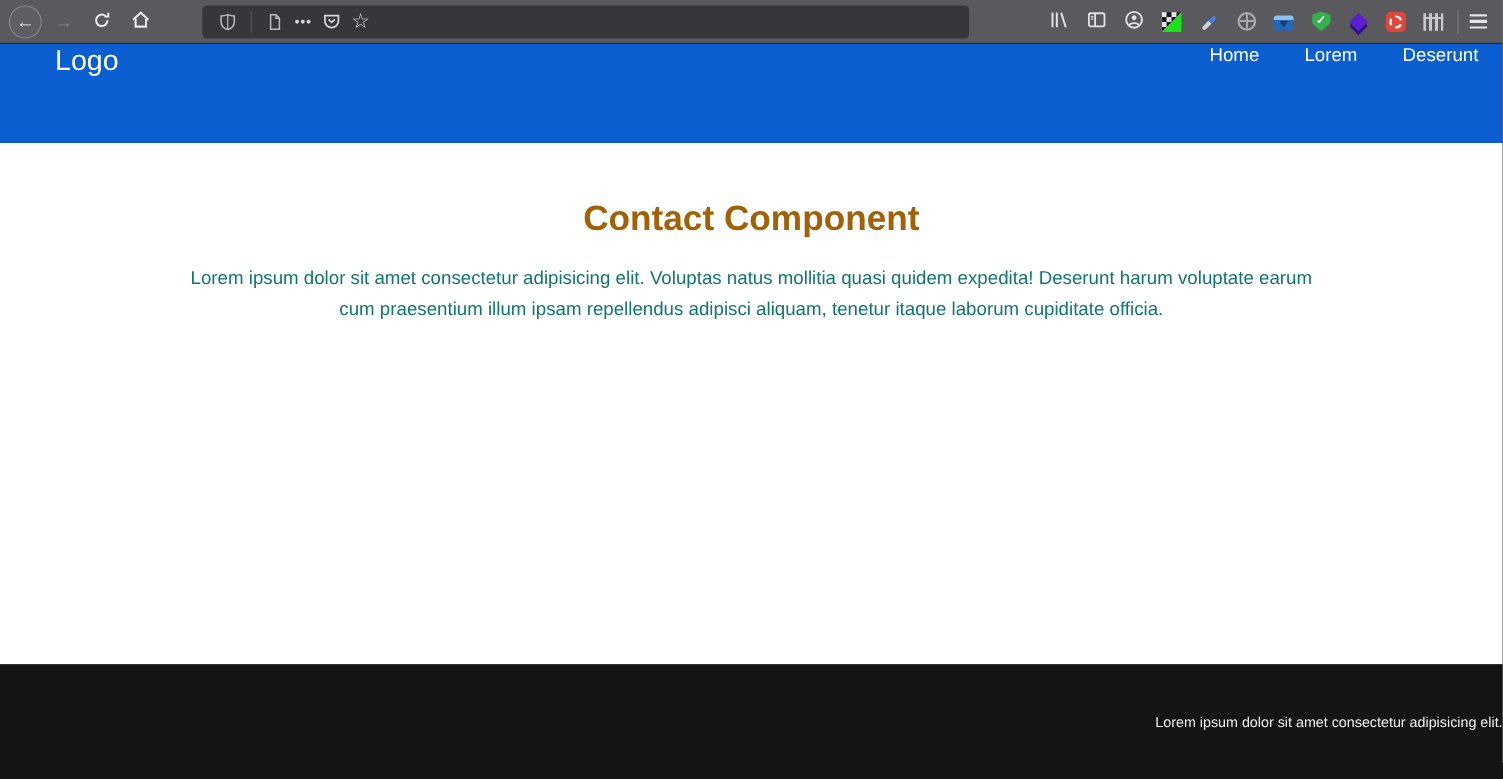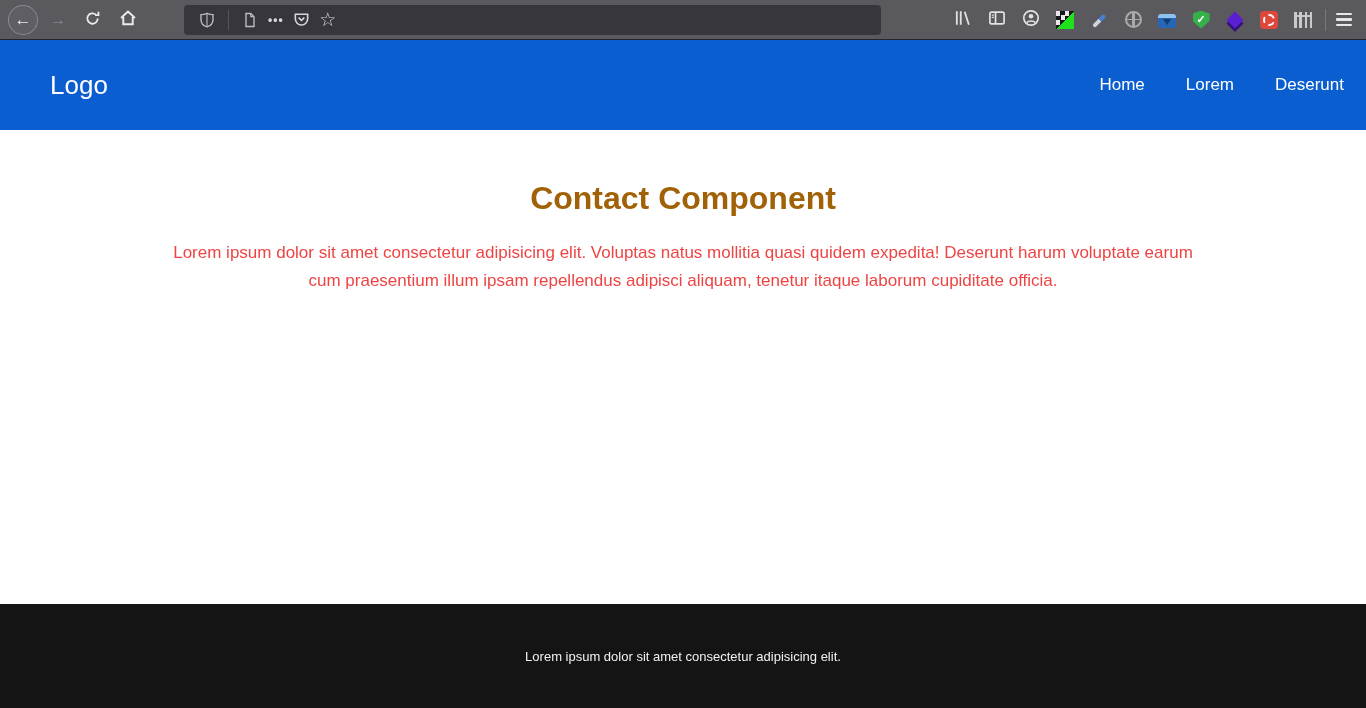--- a/index.html
+++ b/index.html
@@ -57,33 +57,33 @@
   .ext-shield .check{color:#fff;font-size:11px;font-weight:bold;line-height:1;}
   .ext-layers{width:12px;height:12px;margin:3px;background:#5a1fd0;transform:rotate(45deg);
         box-shadow:2.5px 2.5px 0 #31127a;overflow:visible;}
   .ext-knot{width:18px;height:18px;border-radius:4px;background:#e0473c;}
   .ext-knot::after{content:"";position:absolute;inset:3px;border:2px dashed #fff;border-radius:50%;}
   .ext-fence{width:18px;height:16px;
         background:repeating-linear-gradient(90deg,#c9c9cd 0 2.6px,transparent 2.6px 5.4px),
                    linear-gradient(#0000 3px,#c9c9cd 3px 5.5px,#0000 5.5px);}
 
   
-  .navbar{height:90px;flex:0 0 90px;background:var(--navbar-bg);display:flex;align-items:center;
+  .navbar{height:90px;flex:0 0 90px;background:var(--navbar-bg);display:flex;align-items:flex-start;
           justify-content:space-between;padding:0 22px 0 50px;}
   .brand{color:#fff;font-size:26px;text-decoration:none;cursor:pointer;}
   .nav-links{display:flex;gap:41px;padding-left:42px;}
   .nav-links a{color:#fff;font-size:17px;text-decoration:none;cursor:pointer;}
 
   
   .content{flex:1;background:var(--page-bg);text-align:center;}
   .content h1{margin:50px 0 0;font-size:32px;font-weight:bold;color:#a16207;}
-  .content p{max-width:1040px;margin:22px auto 12px;font-size:17px;line-height:28px;color:#ef4444;}
-
-  
-  .footer{height:104px;flex:0 0 104px;background:var(--footer-bg);display:flex;align-items:center;justify-content:center;}
+  .content p{max-width:1040px;margin:22px auto 12px;font-size:17px;line-height:28px;color:#0f766e;}
+
+  
+  .footer{height:104px;flex:0 0 104px;background:var(--footer-bg);display:flex;align-items:center;justify-content:flex-end;}
   .footer p{margin:0;color:#f1f1f1;font-size:13px;}
 </style>
 </head>
 <body>
 
 <div class="screen">
 
   <div class="chrome">
     <button class="nav-btn back-btn">
       <span class="glyph">←</span>

